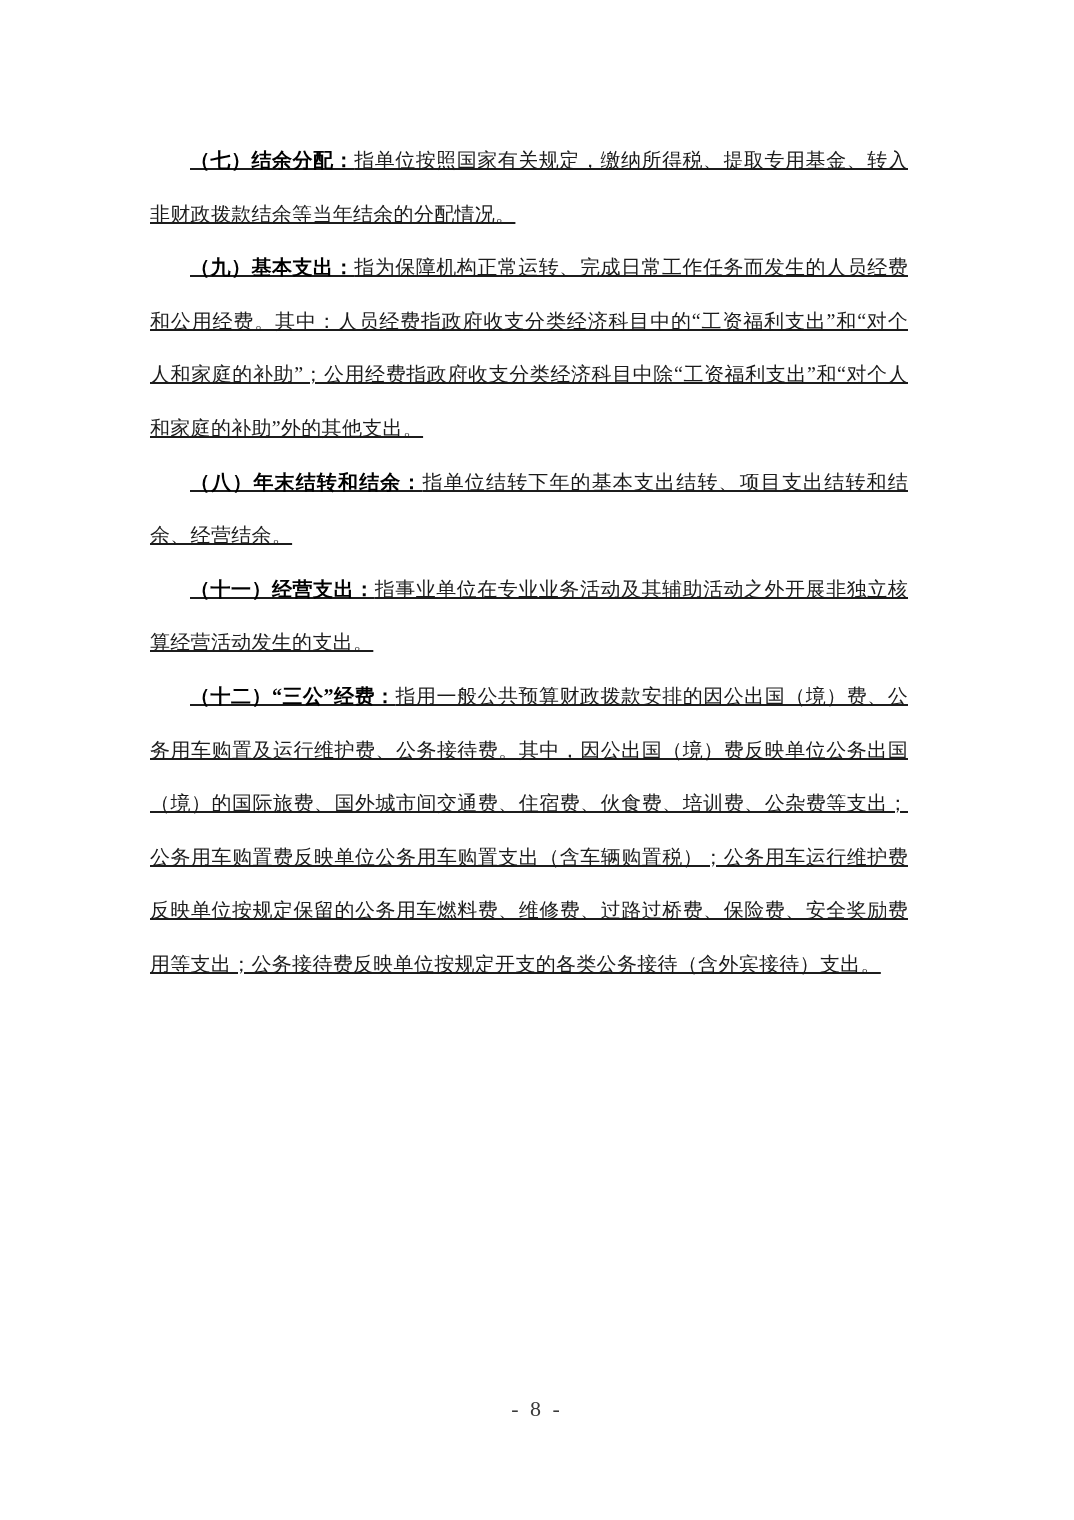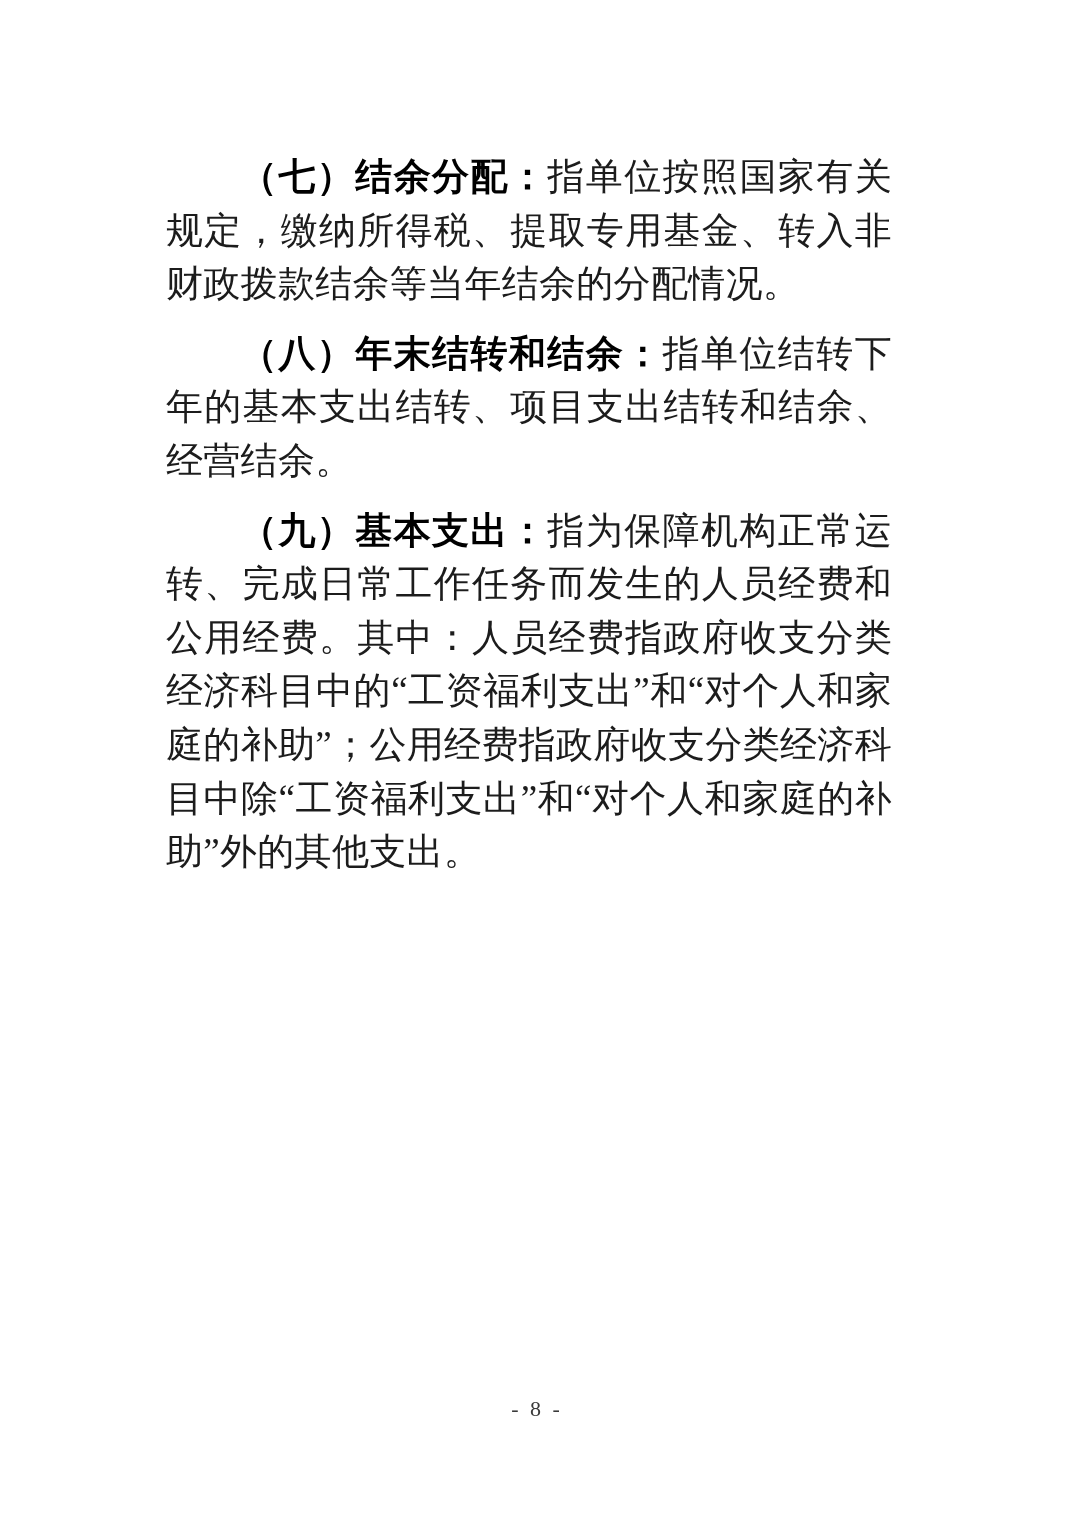--- a/index.html
+++ b/index.html
@@ -15,30 +15,31 @@
     overflow: hidden;
     font-family: "Liberation Serif", "DejaVu Serif", serif;
   }
   .content {
     position: absolute;
     left: 150px;
     top: 134px;
     width: 758px;
   }
   .para {
-    margin: 16px;
+    margin: 0;
     padding: 0;
-    font-size: 37px;
+    font-size: 20px;
     line-height: 53.6px;
     color: #1c1c1c;
     text-align: justify;
     text-justify: inter-ideograph;
     text-indent: 2em;
     letter-spacing: 0.3px;
     word-break: break-all;
+    text-decoration: underline;
   }
   .term {
     font-weight: bold;
     color: #000000;
   }
   .footer {
     position: absolute;
     left: 0;
     width: 100%;
     top: 1396px;
@@ -49,23 +50,25 @@
   }
 </style>
 </head>
 <body>
 
 <div class="page">
   <div class="content">
 
     <p class="para"><span class="term">（七）结余分配：</span><span>指单位按照国家有关规定，缴纳所得税、提取专用基金、转入非财政拨款结余等当年结余的分配情况。</span></p>
 
+    <p class="para"><span class="term">（九）基本支出：</span><span>指为保障机构正常运转、完成日常工作任务而发生的人员经费和公用经费。其中：人员经费指政府收支分类经济科目中的“工资福利支出”和“对个人和家庭的补助”；公用经费指政府收支分类经济科目中除“工资福利支出”和“对个人和家庭的补助”外的其他支出。</span></p>
+
     <p class="para"><span class="term">（八）年末结转和结余：</span><span>指单位结转下年的基本支出结转、项目支出结转和结余、经营结余。</span></p>
 
-    <p class="para"><span class="term">（九）基本支出：</span><span>指为保障机构正常运转、完成日常工作任务而发生的人员经费和公用经费。其中：人员经费指政府收支分类经济科目中的“工资福利支出”和“对个人和家庭的补助”；公用经费指政府收支分类经济科目中除“工资福利支出”和“对个人和家庭的补助”外的其他支出。</span></p>
 
+    <p class="para"><span class="term">（十一）经营支出：</span><span>指事业单位在专业业务活动及其辅助活动之外开展非独立核算经营活动发生的支出。</span></p>
 
-
+    <p class="para"><span class="term">（十二）“三公”经费：</span><span>指用一般公共预算财政拨款安排的因公出国（境）费、公务用车购置及运行维护费、公务接待费。其中，因公出国（境）费反映单位公务出国（境）的国际旅费、国外城市间交通费、住宿费、伙食费、培训费、公杂费等支出；公务用车购置费反映单位公务用车购置支出（含车辆购置税）；公务用车运行维护费反映单位按规定保留的公务用车燃料费、维修费、过路过桥费、保险费、安全奖励费用等支出；公务接待费反映单位按规定开支的各类公务接待（含外宾接待）支出。</span></p>
 
   </div>
 
   <div class="footer">- 8 -</div>
 </div>
 
 </body></html>

